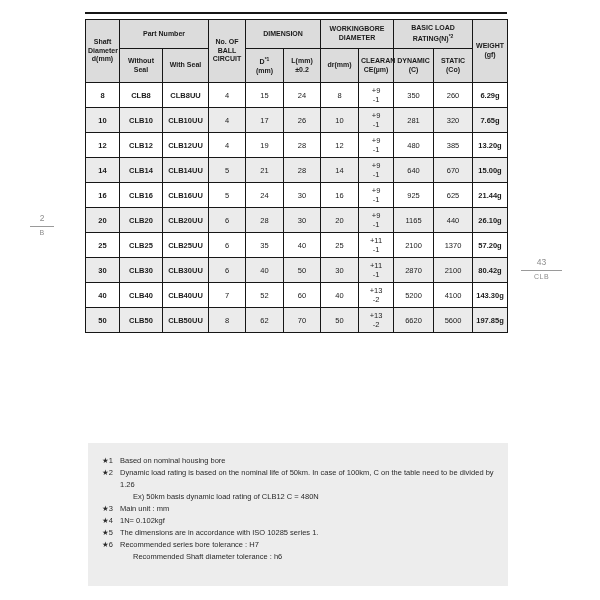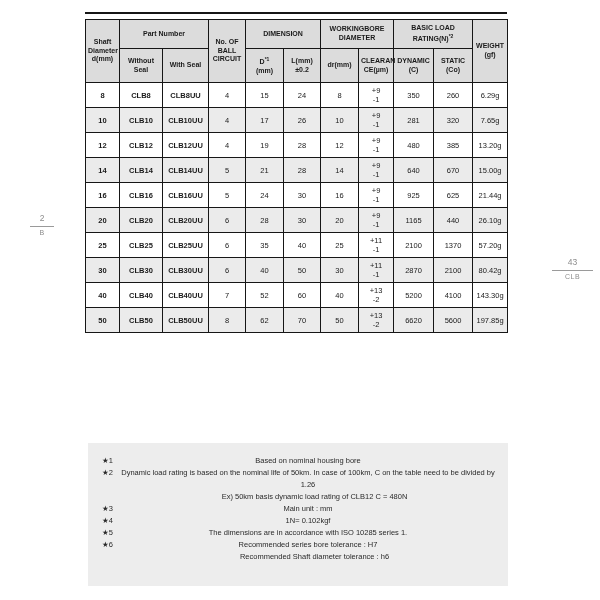--- a/index.html
+++ b/index.html
@@ -13,37 +13,37 @@
   table.spec th,table.spec td{border:1px solid #161616;text-align:center;vertical-align:middle;
              padding:1px 2px;box-sizing:border-box;}
   table.spec{border:1.5px solid #161616;}
   thead th{background:#dcdcdc;font-weight:bold;font-size:7px;line-height:1.25;}
   tr.h1 th{height:29px;}
   tr.h2 th{height:34px;}
   tbody td{height:25px;font-size:7.5px;background:#ffffff;}
   tbody tr.stripe td{background:#ebebeb;margin-left:32px;}
   td.bold{font-weight:bold;}
   .pre{white-space:pre-line;}
-  td.weight{text-align:right;padding-right:4px;}
+  td.weight{text-align:right;padding-right:4px;font-weight:bold;}
   .sup{font-size:5px;vertical-align:super;letter-spacing:0;}
 
   .notes{position:absolute;left:88px;top:443px;width:420px;height:143px;background:#ededed;
          box-sizing:border-box;padding:12px 12px 0 14px;font-size:7.5px;line-height:1.6;color:#2a2a2a;}
   .note-line{display:flex;align-items:flex-start;}
   .note-marker{width:18px;flex:none;}
-  .note-text{flex:1;text-align:center;}
+  .note-text{flex:1;}
   .ind1 .note-text{padding-left:13px;}
   .ind2 .note-text{padding-left:26px;}
 
   .marker{position:absolute;text-align:center;color:#8c8c8c;}
   .marker .num{font-size:8.5px;padding-bottom:2px;}
   .marker .rule{height:1px;background:#9a9a9a;margin:1px 0 2px 0;}
   .marker .lbl{font-size:7px;letter-spacing:0.5px;}
   .marker-left{left:30px;top:213px;width:24px;}
-  .marker-right{left:552px;top:257px;width:41px;}
+  .marker-right{left:521px;top:257px;width:41px;}
 </style>
 </head>
 <body>
 
 <div class="page">
 
   <div class="top-rule"></div>
 
   <table class="spec">
     <colgroup>

